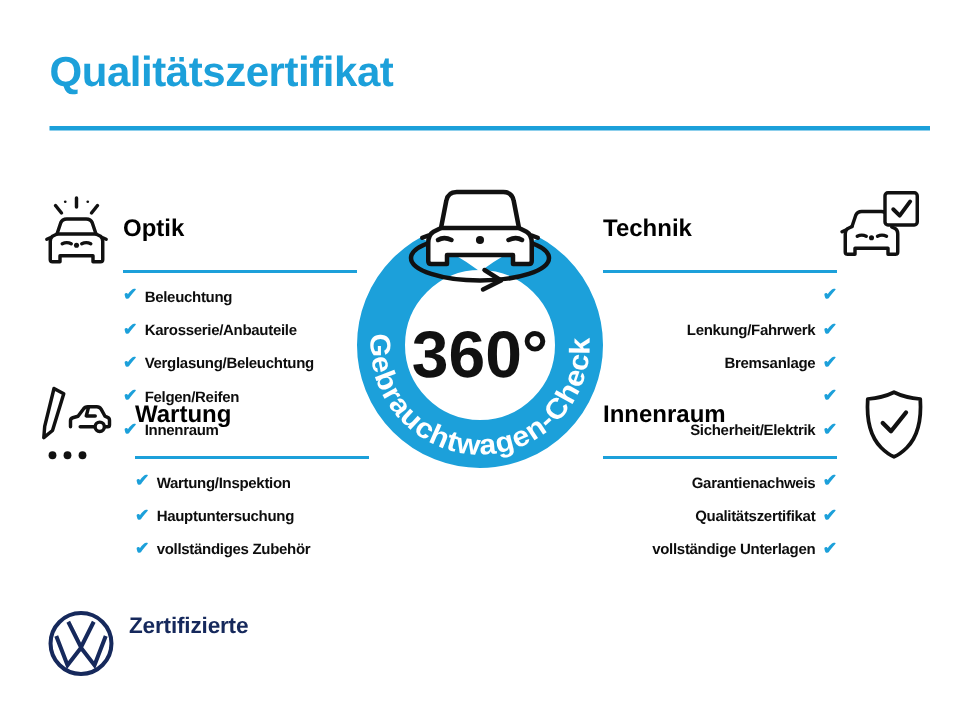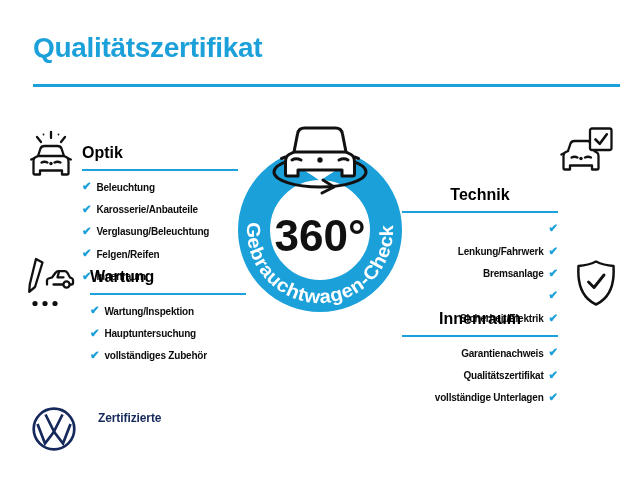--- a/index.html
+++ b/index.html
@@ -3,32 +3,32 @@
 <meta charset="utf-8">
 <style>
   html,body{margin:0;padding:0;background:#fff;}
   .stage{position:relative;width:629px;height:480px;background:#ffffff;overflow:hidden;
          font-family:"Liberation Sans",sans-serif;border-radius:22px;}
   .title{position:absolute;left:33px;top:33px;margin:0;font-size:28px;font-weight:bold;
          letter-spacing:-0.3px;color:#1CA0DA;line-height:30px;}
   .divider{position:absolute;left:33px;top:84px;width:587px;height:2.5px;background:#1CA0DA;}
   .sec{position:absolute;width:156px;}
   .sec h2{margin:0;font-size:16px;line-height:19px;color:#000;font-weight:bold;
-          padding-bottom:7px;border-bottom:2.4px solid #1CA0DA;}
+          padding-bottom:18px;border-bottom:2.4px solid #1CA0DA;}
   .sec ul{list-style:none;margin:5px 0 0 0;padding:0;}
   .sec li{height:22.3px;display:flex;align-items:center;gap:5px;
           font-size:10px;font-weight:bold;letter-spacing:-0.2px;color:#0d0d0d;white-space:nowrap;}
-  .sec.right{text-align:center;margin-top:42px;}
+  .sec.right{text-align:left;}
   .sec.right li{flex-direction:row-reverse;}
   .chk{color:#1CA0DA;font-size:11.5px;line-height:1;}
   .icon{position:absolute;}
   .badge{position:absolute;left:0;top:0;pointer-events:none;}
   .badge text{font-family:"Liberation Sans",sans-serif;}
-  .brand{position:absolute;left:86px;top:411px;font-size:12px;font-weight:bold;
-         color:#16295C;line-height:14.5px;letter-spacing:-0.1px;margin-left:12px;}
+  .brand{position:absolute;left:86px;top:411px;font-size:15px;font-weight:bold;
+         color:#16295C;line-height:14.5px;letter-spacing:-0.1px;}
 </style>
 </head>
 <body>
 
 <div class="stage">
 
   <h1 class="title">Qualitätszertifikat</h1>
   <div class="divider"></div>
 
   <svg class="icon" style="left:26px;top:128px" width="50" height="52" viewBox="0 0 50 52">

